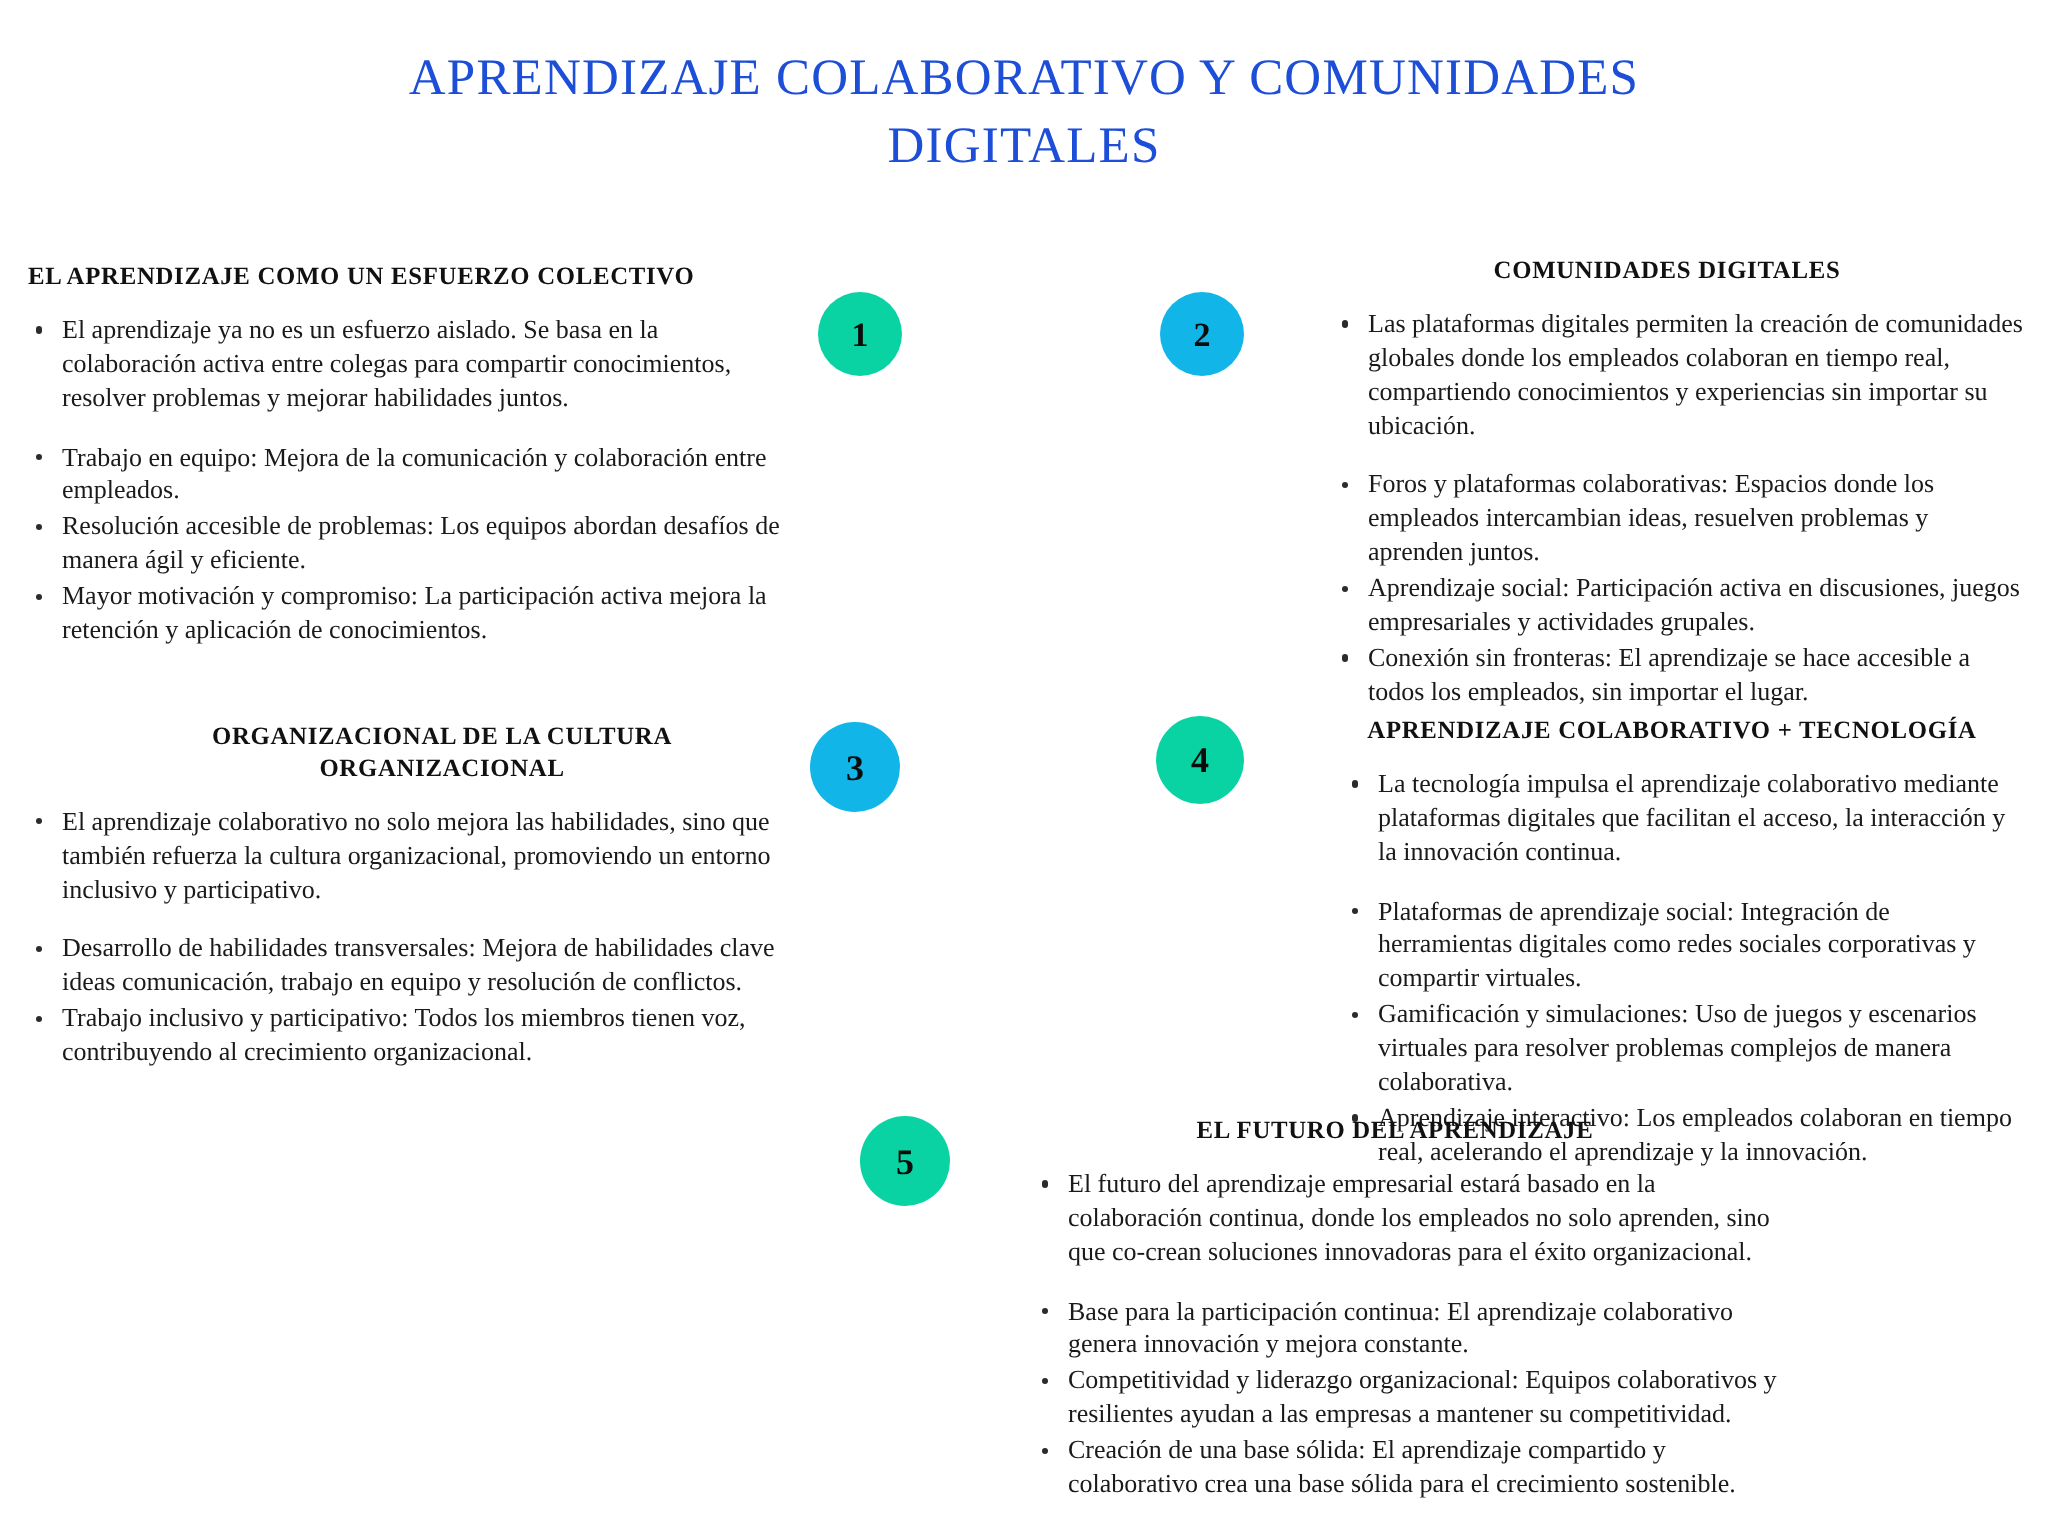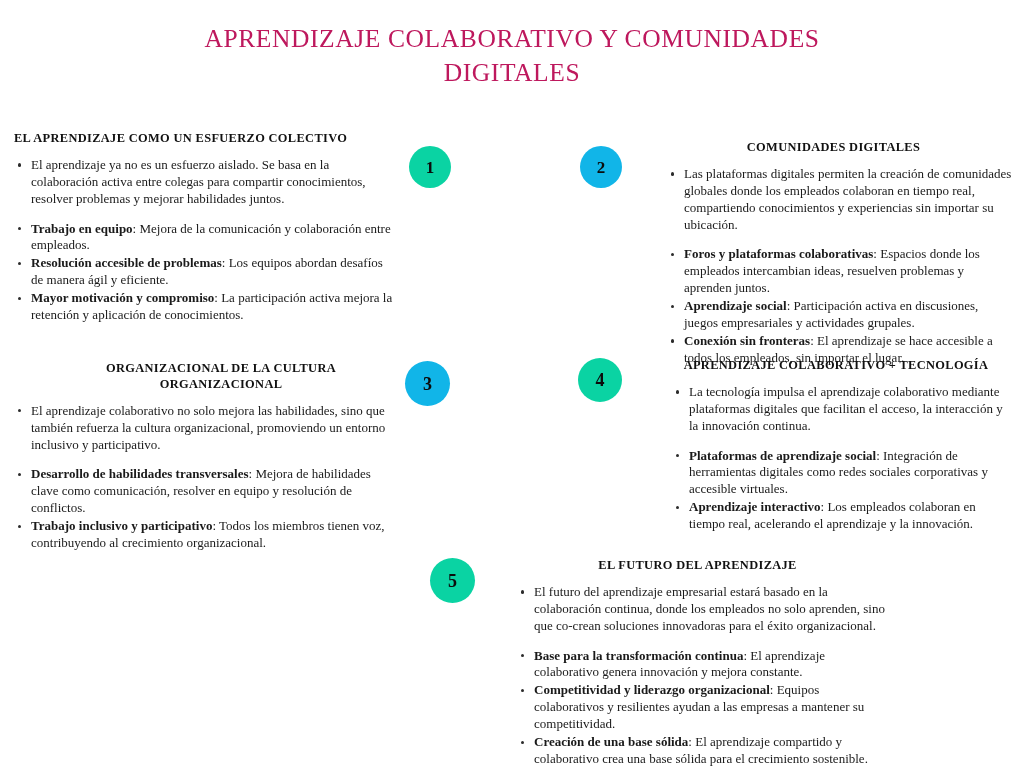--- a/index.html
+++ b/index.html
@@ -26,21 +26,21 @@
   .doc-title {
     position: absolute;
     left: 182px;
     top: 22px;
     width: 660px;
     text-align: center;
     font-family: "Liberation Serif", "DejaVu Serif", serif;
     font-size: 25.5px;
     letter-spacing: 0.6px;
     line-height: 1.32;
-    color: #be185d;
+    color: #1d4ed8;
     font-weight: 400;
   }
 
   
   .section {
     position: absolute;
   }
 
   .section-heading {
     font-family: "Liberation Serif", "DejaVu Serif", serif;
@@ -77,39 +77,39 @@
     height: 3.2px;
     border-radius: 50%;
     background: #2b2b2b;
   }
 
   .bullets li.lead {
     margin-bottom: 13px;
   }
 
   .bullets li b {
-    font-weight: 700;
+    font-weight: 400;
   }
 
   
   .badge {
     position: absolute;
     border-radius: 50%;
     display: flex;
     align-items: center;
     justify-content: center;
     font-family: "Liberation Serif", "DejaVu Serif", serif;
     font-weight: 700;
     color: #0c0c0c;
     line-height: 1;
   }
 
   
   #sec1 { left: 14px;  top: 131px; width: 382px; }
-  #sec2 { left: 655px; top: 140px; width: 357px; }
+  #sec2 { left: 655px; top: 128px; width: 357px; }
   #sec3 { left: 14px;  top: 361px; width: 385px; }
   #sec4 { left: 660px; top: 358px; width: 352px; }
   #sec5 { left: 505px; top: 558px; width: 385px; }
 
   #sec1 .section-heading { text-align: left; }
   #sec2 .section-heading { text-align: center; }
   #sec3 .section-heading { text-align: center; width: 330px; margin-left: 42px; }
   #sec4 .section-heading { }
   #sec5 .section-heading { }
 
@@ -145,39 +145,40 @@
       <li><b>Foros y plataformas colaborativas</b><span>: Espacios donde los empleados intercambian ideas, resuelven problemas y aprenden juntos.</span></li>
       <li><b>Aprendizaje social</b><span>: Participación activa en discusiones, juegos empresariales y actividades grupales.</span></li>
       <li><b>Conexión sin fronteras</b><span>: El aprendizaje se hace accesible a todos los empleados, sin importar el lugar.</span></li>
     </ul>
   </div>
 
   <div class="section" id="sec3">
     <div class="section-heading">ORGANIZACIONAL DE LA CULTURA ORGANIZACIONAL</div>
     <ul class="bullets">
       <li class="lead">El aprendizaje colaborativo no solo mejora las habilidades, sino que también refuerza la cultura organizacional, promoviendo un entorno inclusivo y participativo.</li>
-      <li><b>Desarrollo de habilidades transversales</b><span>: Mejora de habilidades clave como comunicación, resolver en equipo y resolución de conflictos.</span></li>
+      <li><b>Desarrollo de habilidades transversales</b><span>: Mejora de habilidades clave ideas comunicación, trabajo en equipo y resolución de conflictos.</span></li>
       <li><b>Trabajo inclusivo y participativo</b><span>: Todos los miembros tienen voz, contribuyendo al crecimiento organizacional.</span></li>
     </ul>
   </div>
 
   <div class="section" id="sec4">
     <div class="section-heading">APRENDIZAJE COLABORATIVO + TECNOLOGÍA</div>
     <ul class="bullets">
       <li class="lead">La tecnología impulsa el aprendizaje colaborativo mediante plataformas digitales que facilitan el acceso, la interacción y la innovación continua.</li>
-      <li><b>Plataformas de aprendizaje social</b><span>: Integración de herramientas digitales como redes sociales corporativas y accesible virtuales.</span></li>
+      <li><b>Plataformas de aprendizaje social</b><span>: Integración de herramientas digitales como redes sociales corporativas y compartir virtuales.</span></li>
+      <li><b>Gamificación y simulaciones</b><span>: Uso de juegos y escenarios virtuales para resolver problemas complejos de manera colaborativa.</span></li>
       <li><b>Aprendizaje interactivo</b><span>: Los empleados colaboran en tiempo real, acelerando el aprendizaje y la innovación.</span></li>
     </ul>
   </div>
 
   <div class="section" id="sec5">
     <div class="section-heading">EL FUTURO DEL APRENDIZAJE</div>
     <ul class="bullets">
       <li class="lead">El futuro del aprendizaje empresarial estará basado en la colaboración continua, donde los empleados no solo aprenden, sino que co-crean soluciones innovadoras para el éxito organizacional.</li>
-      <li><b>Base para la transformación continua</b><span>: El aprendizaje colaborativo genera innovación y mejora constante.</span></li>
+      <li><b>Base para la participación continua</b><span>: El aprendizaje colaborativo genera innovación y mejora constante.</span></li>
       <li><b>Competitividad y liderazgo organizacional</b><span>: Equipos colaborativos y resilientes ayudan a las empresas a mantener su competitividad.</span></li>
       <li><b>Creación de una base sólida</b><span>: El aprendizaje compartido y colaborativo crea una base sólida para el crecimiento sostenible.</span></li>
     </ul>
   </div>
 
   <div class="badge" id="badge1" style="background: rgb(10, 211, 163);">1</div>
   <div class="badge" id="badge2" style="background: rgb(17, 181, 232);">2</div>
   <div class="badge" id="badge3" style="background: rgb(17, 181, 232);">3</div>
   <div class="badge" id="badge4" style="background: rgb(10, 211, 163);">4</div>
   <div class="badge" id="badge5" style="background: rgb(10, 211, 163);">5</div>

